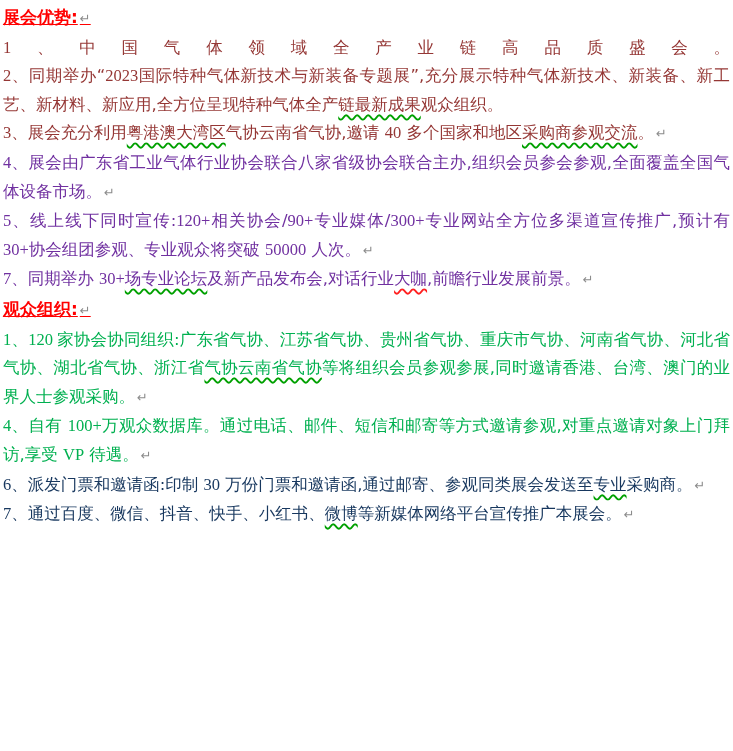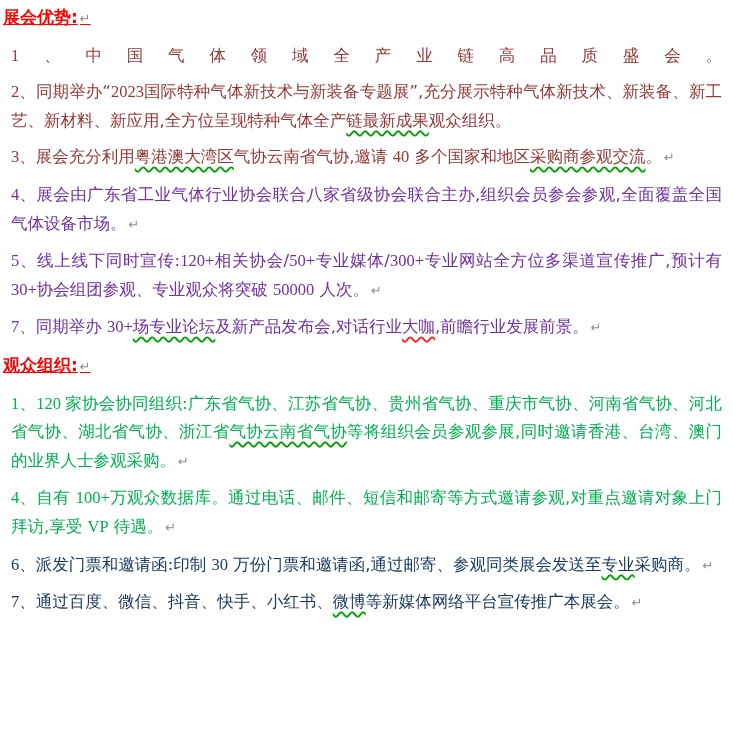--- a/index.html
+++ b/index.html
@@ -20,21 +20,21 @@
     text-align: justify;
   }
   .heading {
     font-weight: bold;
     font-size: 17px;
     color: var(--c-heading, #ff0000);
     text-align: left;
     text-decoration: underline;
   }
   p.para {
-    margin: 8px;
+    margin: 0;
   }
   .c-darkred { color: var(--c-darkred, #953735); }
   .c-purple  { color: var(--c-purple,  #7030a0); }
   .c-green   { color: var(--c-green,   #00b050); }
   .c-navy    { color: var(--c-navy,    #17375e); }
   .spread {
     text-align-last: justify;
   }
   .num {
     font-family: "Liberation Serif", serif;
@@ -59,20 +59,20 @@
 </style>
 </head>
 <body>
 
 <main id="doc">
     <div class="heading"><span>展会优势:</span><span class="pilcrow">↵</span></div>
     <p class="para c-darkred spread"><span class="num">1</span><span>、中国气体领域全产业链高品质盛会。</span></p>
     <p class="para c-darkred"><span class="num">2</span><span>、同期举办“</span><span class="num">2023</span><span>国际特种气体新技术与新装备专题展”,充分展示特种气体新技术、新装备、新工艺、新材料、新应用,全方位呈现特种气体全产</span><span class="sqg">链最新成果</span><span>观众组织。</span></p>
     <p class="para c-darkred"><span class="num">3</span><span>、展会充分利用</span><span class="sqg">粤港澳大湾区</span><span>气协云南省气协,邀请 </span><span class="num">40</span><span> 多个国家和地区</span><span class="sqg">采购商参观交流</span><span>。</span><span class="pilcrow">↵</span></p>
     <p class="para c-purple"><span class="num">4</span><span>、展会由广东省工业气体行业协会联合八家省级协会联合主办,组织会员参会参观,全面覆盖全国气体设备市场。</span><span class="pilcrow">↵</span></p>
-    <p class="para c-purple"><span class="num">5</span><span>、线上线下同时宣传:</span><span class="num">120+</span><span>相关协会/</span><span class="num">50+</span><span>专业媒体/</span><span class="num">300+</span><span>专业网站全方位多渠道宣传推广,预计有</span><span class="num">30+</span><span>协会组团参观、专业观众将突破 </span><span class="num">50000</span><span> 人次。</span><span class="pilcrow">↵</span></p>
+    <p class="para c-purple"><span class="num">5</span><span>、线上线下同时宣传:</span><span class="num">120+</span><span>相关协会/</span><span class="num">90+</span><span>专业媒体/</span><span class="num">300+</span><span>专业网站全方位多渠道宣传推广,预计有</span><span class="num">30+</span><span>协会组团参观、专业观众将突破 </span><span class="num">50000</span><span> 人次。</span><span class="pilcrow">↵</span></p>
     <p class="para c-purple"><span class="num">7</span><span>、同期举办 </span><span class="num">30+</span><span class="sqg">场专业论坛</span><span>及新产品发布会,对话行业</span><span class="sqr">大咖</span><span>,前瞻行业发展前景。</span><span class="pilcrow">↵</span></p>
     <div class="heading"><span>观众组织:</span><span class="pilcrow">↵</span></div>
     <p class="para c-green"><span class="num">1</span><span>、</span><span class="num">120 </span><span>家协会协同组织:广东省气协、江苏省气协、贵州省气协、重庆市气协、河南省气协、河北省气协、湖北省气协、浙江省</span><span class="sqg">气协云南省气协</span><span>等将组织会员参观参展,同时邀请香港、台湾、澳门的业界人士参观采购。</span><span class="pilcrow">↵</span></p>
     <p class="para c-green"><span class="num">4</span><span>、自有 </span><span class="num">100+</span><span>万观众数据库。通过电话、邮件、短信和邮寄等方式邀请参观,对重点邀请对象上门拜访,享受 </span><span class="num">VP</span><span> 待遇。</span><span class="pilcrow">↵</span></p>
     <p class="para c-navy"><span class="num">6</span><span>、派发门票和邀请函:印制 </span><span class="num">30</span><span> 万份门票和邀请函,通过邮寄、参观同类展会发送至</span><span class="sqg">专业</span><span>采购商。</span><span class="pilcrow">↵</span></p>
     <p class="para c-navy"><span class="num">7</span><span>、通过百度、微信、抖音、快手、小红书、</span><span class="sqg">微博</span><span>等新媒体网络平台宣传推广本展会。</span><span class="pilcrow">↵</span></p>
   </main>
 
 </body></html>

